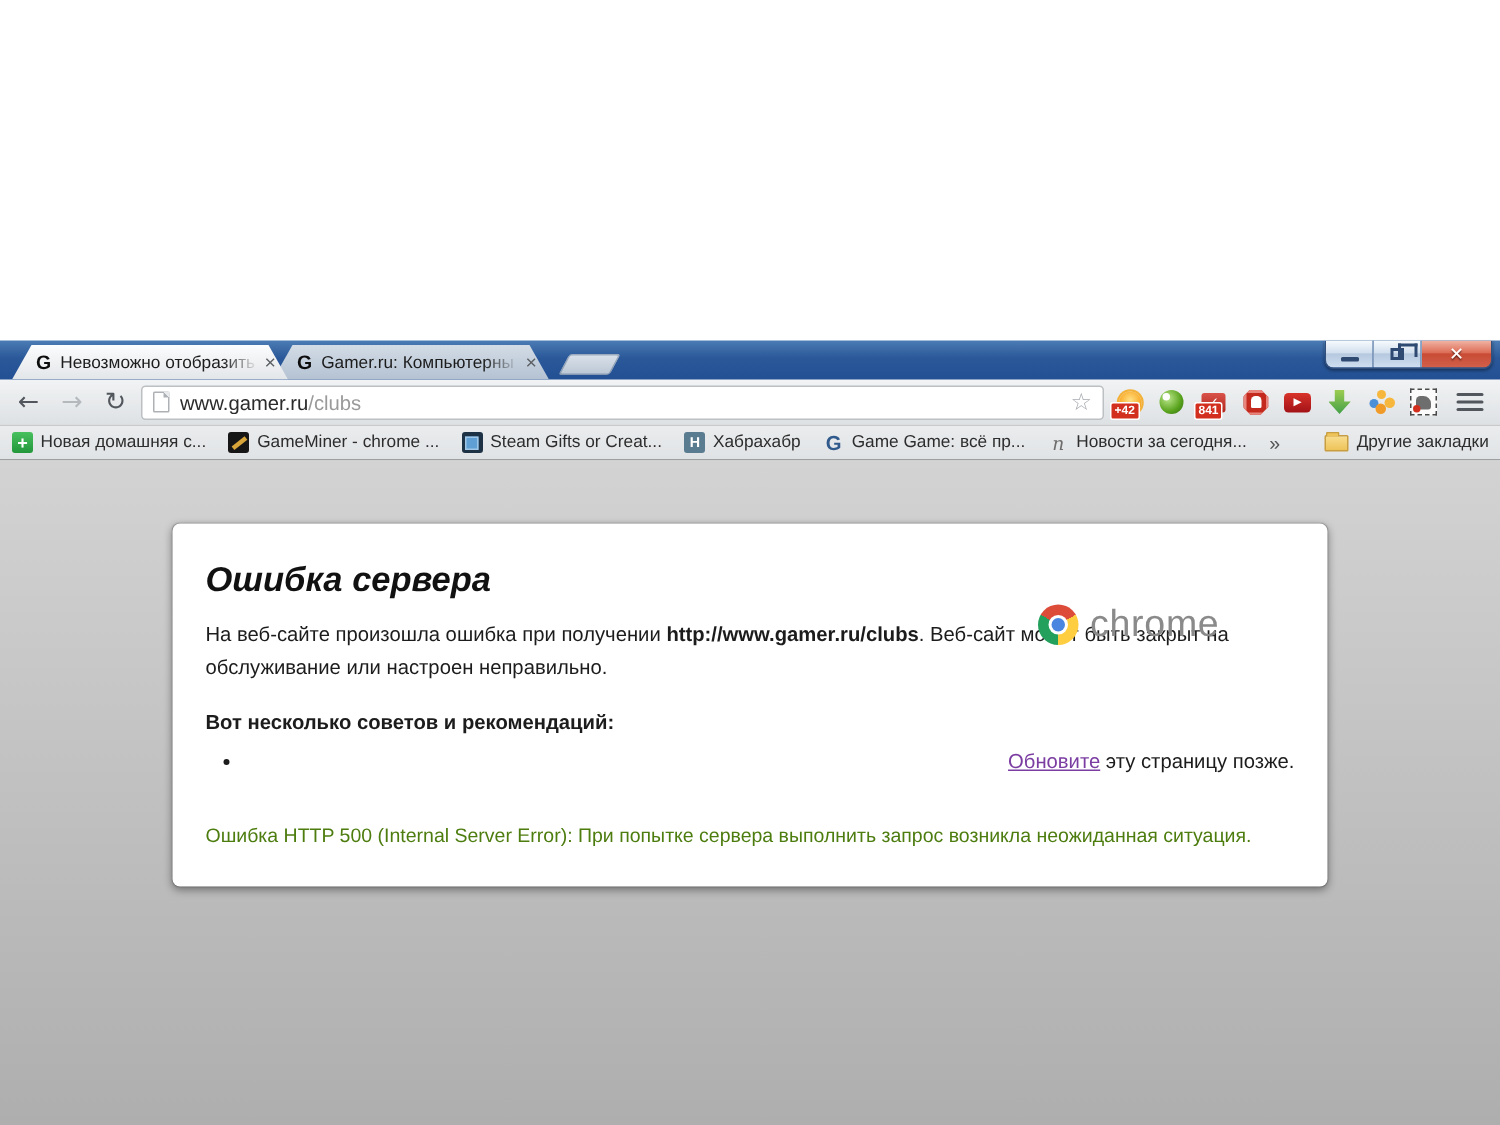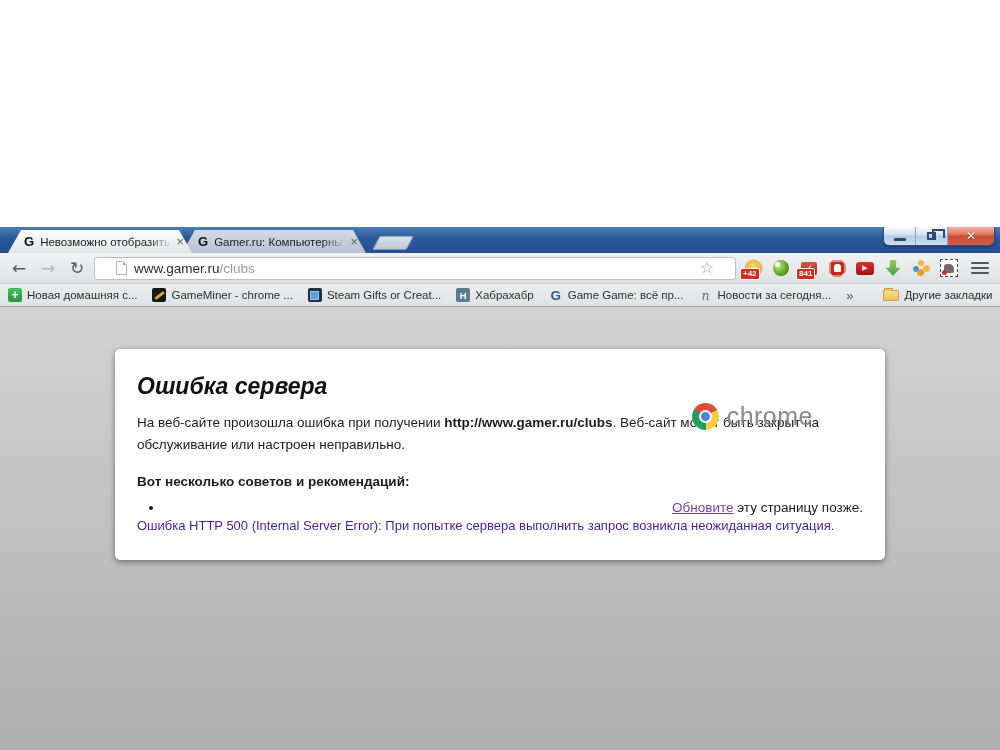--- a/index.html
+++ b/index.html
@@ -25,21 +25,21 @@
   .win-btn.light { width:32px; background:linear-gradient(#f8fbfd,#d2dfee 45%,#b5c8de 50%,#cfdff1); border-right:1px solid #8ba1c0; }
   .win-btn.close { width:46px; background:linear-gradient(#f2b4a5,#dc6d57 45%,#c84b35 50%,#d2604a); color:#fff; font-size:12px; font-weight:700; text-shadow:0 1px 1px rgba(0,0,0,.45); }
   .min-bar { width:12px; height:3px; background:#2e4a72; border-radius:1px; margin-top:7px; }
   .restore-sq { position:relative; width:9px; height:8px; border:2px solid #2e4a72; }
   .restore-sq::after { content:""; position:absolute; top:-5px; left:3px; width:9px; height:7px; border:2px solid #2e4a72; border-bottom:none; }
 
   
   .toolbar { height:31px; background:linear-gradient(#f1f3f4,#dee1e4); border-bottom:1px solid #c7c9cb; display:flex; align-items:center; padding:0 7px; gap:5px; flex:0 0 auto; }
   .nav-btn { width:24px; text-align:center; font-family:"DejaVu Sans",sans-serif; font-size:17px; line-height:1; color:#52575d; }
   .nav-btn.disabled { color:#b5b9bd; }
-  .omnibox { flex:1 1 auto; height:23px; background:#fff; border:1px solid #bcc0c3; border-radius:3px; display:flex; align-items:center; padding:0 21px; gap:7px; min-width:0; }
+  .omnibox { flex:1 1 auto; height:23px; background:#fff; border:1px solid #bcc0c3; border-radius:3px; display:flex; align-items:center; padding:0 7px; gap:7px; min-width:0; }
   .doc-icon { width:11px; height:14px; background:#fff; border:1px solid #aeb2b6; border-radius:1px; position:relative; flex:0 0 auto; }
   .doc-icon::after { content:""; position:absolute; right:-1px; top:-1px; width:4px; height:4px; background:linear-gradient(225deg,#e8eaec 50%,#aeb2b6 50%); }
   .url { font-size:13.5px; white-space:nowrap; overflow:hidden; }
   .url-host { color:#2b2b2b; }
   .url-path { color:#9a9a9a; }
   .star { margin-left:auto; font-family:"DejaVu Sans",sans-serif; font-size:16px; color:#a6aaaf; line-height:1; flex:0 0 auto; }
   .ext-row { display:flex; align-items:center; gap:10px; padding:0 3px; flex:0 0 auto; }
   .ext { position:relative; width:18px; height:18px; display:flex; align-items:center; justify-content:center; }
   .badge { position:absolute; left:-4px; bottom:-3px; background:#d22f1f; color:#fff; font-size:8px; font-weight:700; line-height:1; padding:1px 2px; border-radius:2px; border:1px solid #fff; }
   .badge:empty { display:none; }
@@ -87,21 +87,21 @@
   .brand { position:absolute; top:16px; right:72px; display:flex; align-items:center; gap:8px;margin-top:37px; }
   .chrome-ball { position:relative; width:27px; height:27px; border-radius:50%; background:conic-gradient(from -60deg,#dd4b39 0 120deg,#ffcd40 120deg 240deg,#22a05c 240deg 360deg); }
   .chrome-ball::before { content:""; position:absolute; left:7px; top:7px; width:13px; height:13px; border-radius:50%; background:#fff; }
   .chrome-ball::after { content:""; position:absolute; left:9px; top:9px; width:9px; height:9px; border-radius:50%; background:#4a86e0; }
   .brand-word { font-size:25px; color:#8a8a8a; letter-spacing:.5px; }
   .msg { margin-top:12px; line-height:1.6; }
   .tips-title { margin-top:19px; font-weight:700; }
   .tips-list { margin-top:9px; padding-left:27px; }
   .tips-list li { line-height:1.5;text-align:right; }
   .tip-link { color:#7b3da2; }
-  .card-footer { color:#4c1d95; font-size:13px; }
+  .card-footer { margin-top:31px; color:#4d7c0f; font-size:13px; }
 </style>
 </head>
 <body>
 
 <div class="page">
   <div class="browser">
 
     <div class="titlebar">
       <div class="tabstrip">
         <div class="tab active">

